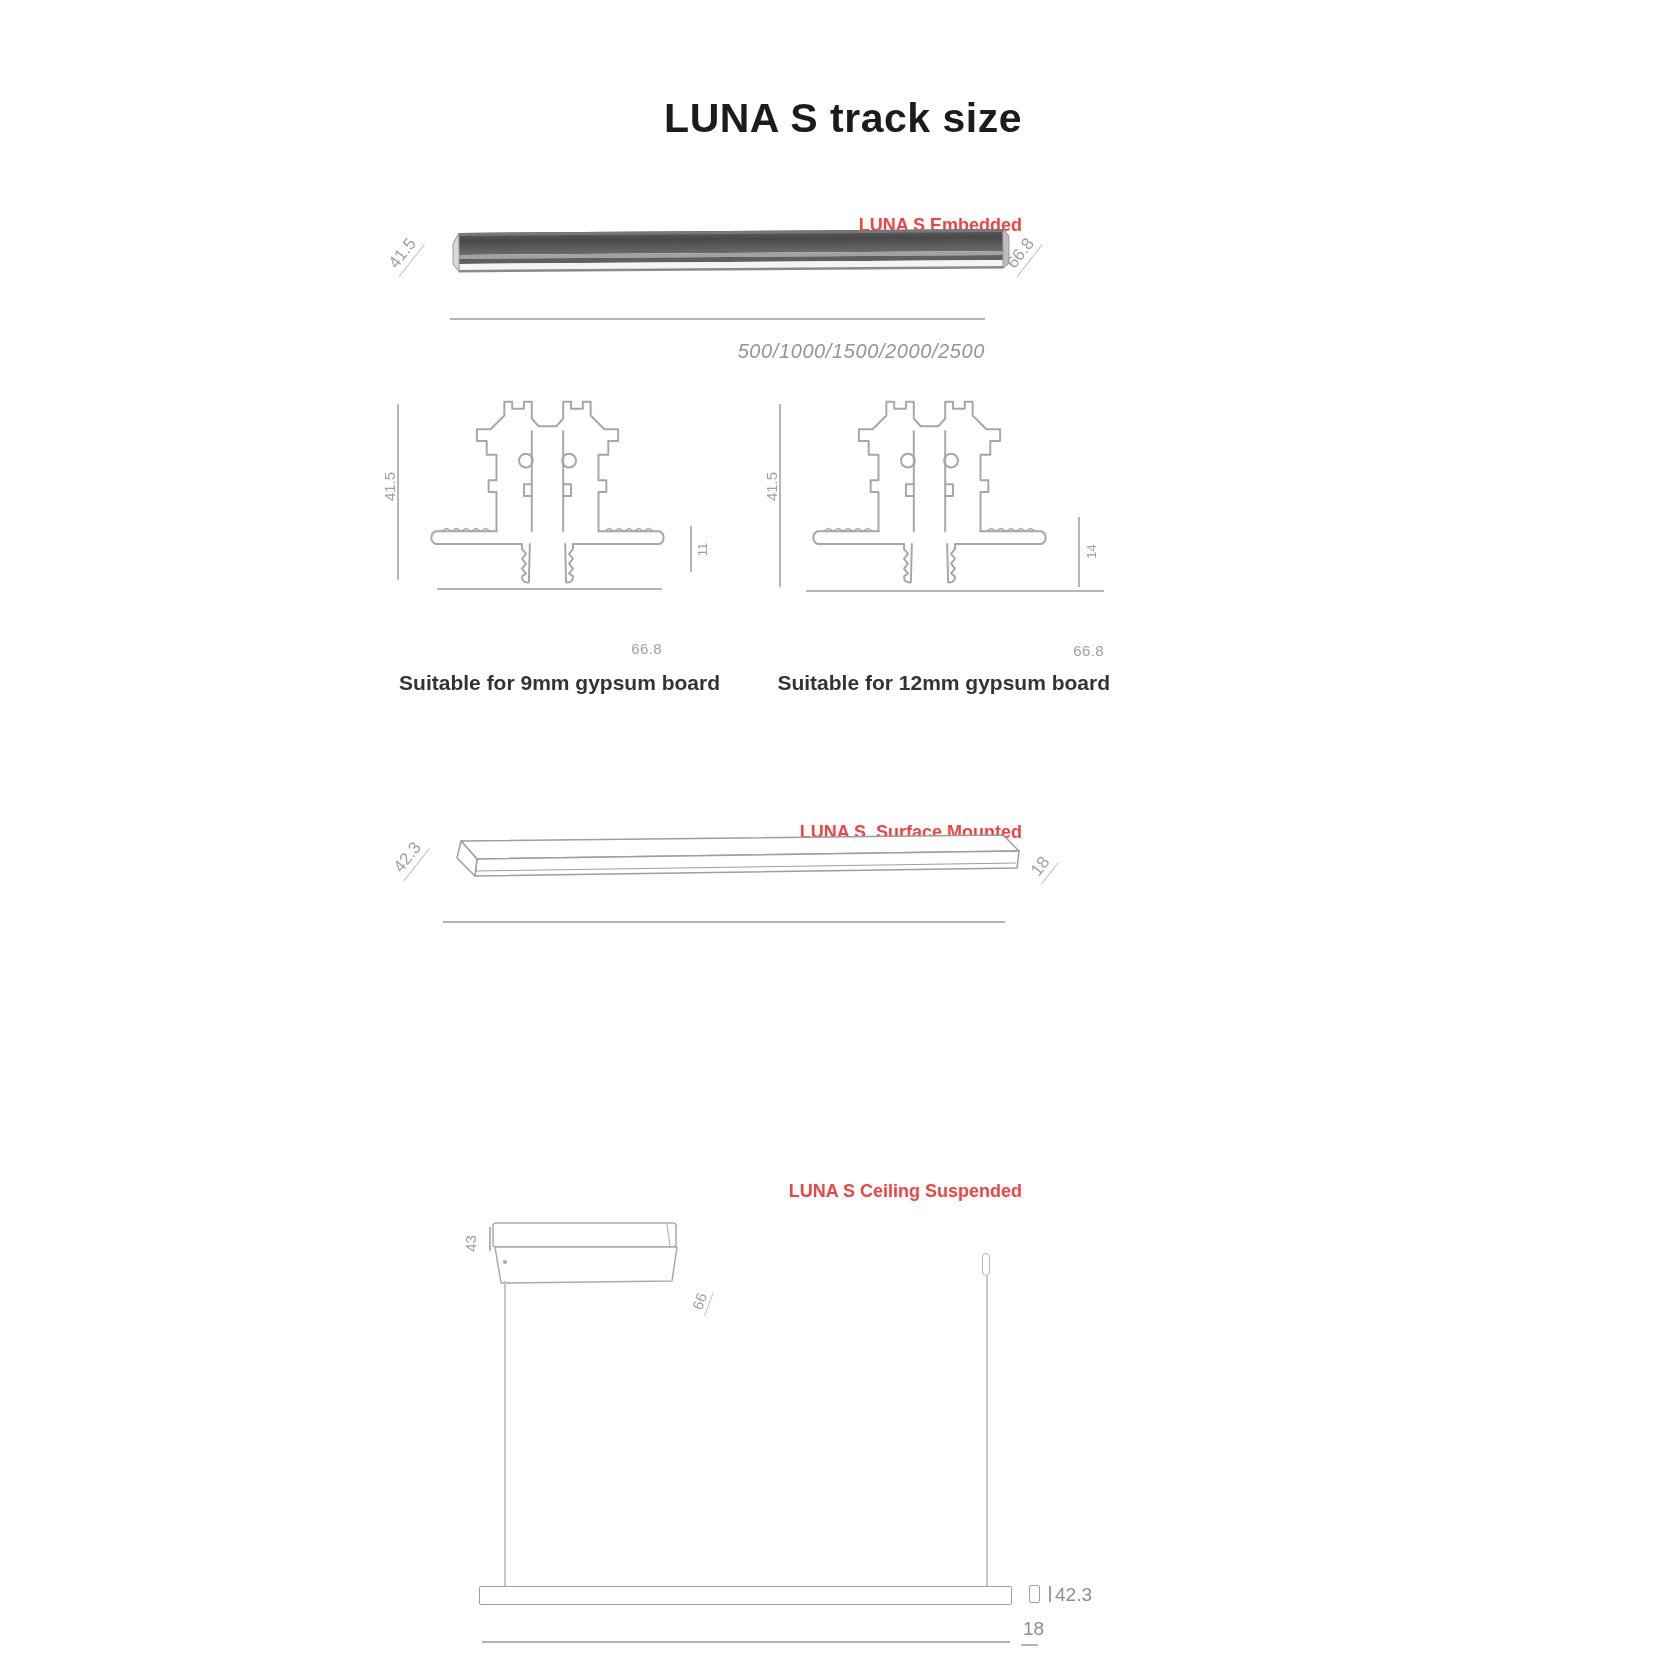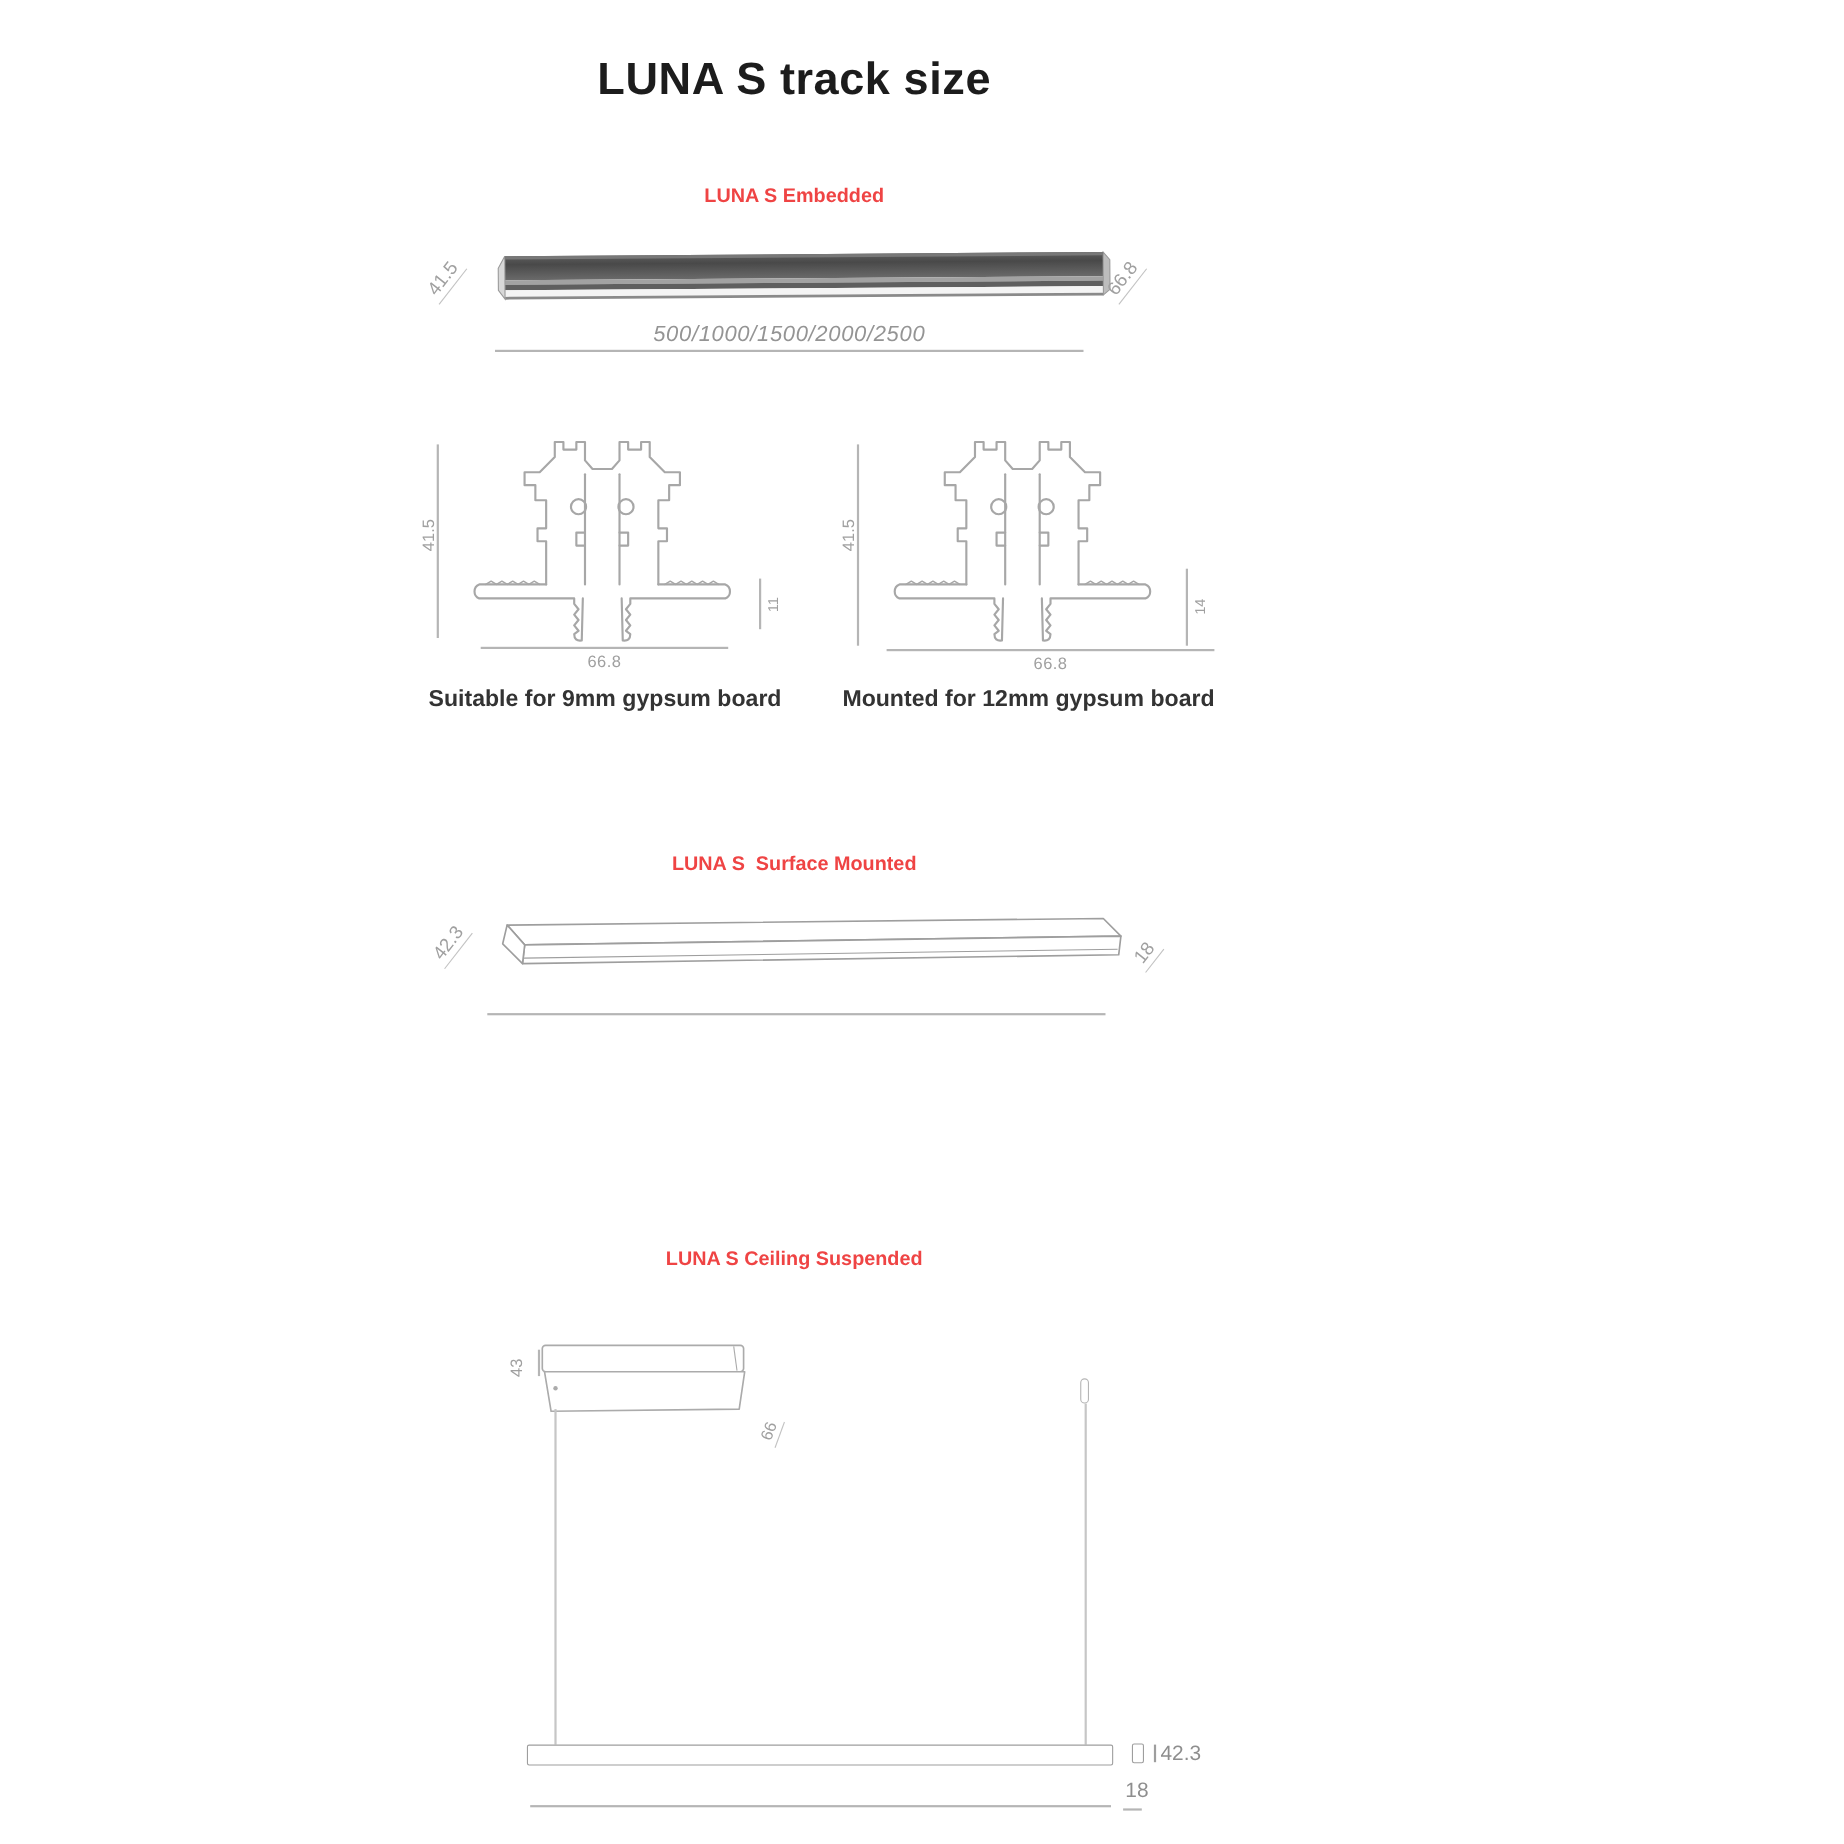--- a/index.html
+++ b/index.html
@@ -1,19 +1,19 @@
 <!DOCTYPE html>
 <html><head>
 <meta charset="utf-8">
 <style>
   html,body{margin:0;padding:0;background:#ffffff;}
   #canvas{position:relative;width:1676px;height:1676px;background:#fff;overflow:hidden;
           font-family:"Liberation Sans", sans-serif;}
   .abs{position:absolute;}
-  .center{text-align:center;}
+  .center{text-align:right;margin-top:47px;}
   .title{font-size:41px;font-weight:700;color:#1c1c1c;letter-spacing:.5px;}
   .sec-head{font-size:18px;font-weight:700;color:#ef4444;white-space:pre-wrap;}
   .caption{font-size:21px;font-weight:700;color:#333;}
   .dim-text{color:#949494;font-size:20px;letter-spacing:.6px;font-style:italic;}
   .dim-small{color:#a0a0a0;font-size:15px;letter-spacing:.4px;}
   .dim-rot{position:absolute;color:#a0a0a0;font-size:17px;white-space:nowrap;
            border-bottom:1.5px solid #c2c2c2;padding:0 4px 1px;transform:rotate(-52deg);}
   .dim-vert{position:absolute;color:#a0a0a0;font-size:15px;white-space:nowrap;transform:rotate(-90deg);}
   .hline{position:absolute;height:1.5px;background:#b5b5b5;}
   .vline{position:absolute;width:1.5px;background:#b5b5b5;}
@@ -101,21 +101,21 @@
     <div class="vline" style="left:19px;top:12px;height:183px;"></div>
     <span class="dim-vert" style="left:-3px;top:86px;">41.5</span>
     <svg class="abs" style="left:42px;top:0;" width="255" height="205" viewBox="0 0 260 205">
       <use href="#prof"></use>
     </svg>
     <div class="vline" style="left:318px;top:125px;height:70px;"></div>
     <span class="dim-vert" style="left:324px;top:152px;font-size:13px;">14</span>
     <div class="hline" style="left:46px;top:198px;width:298px;"></div>
     <div class="abs center dim-small" style="left:46px;top:203px;width:298px;">66.8</div>
   </div>
-  <div class="abs center caption" style="left:760px;top:624px;width:350px;">Mounted for 12mm gypsum board</div>
+  <div class="abs center caption" style="left:760px;top:624px;width:350px;">Suitable for 12mm gypsum board</div>
 
   <div class="abs center sec-head" style="left:422px;top:775px;width:600px;">LUNA S  Surface Mounted</div>
 
   <div class="abs" style="left:443px;top:832px;">
     <svg width="585" height="52" viewBox="0 0 585 52" fill="#ffffff" stroke="#9e9e9e" stroke-width="1.5" stroke-linejoin="round">
       <polygon points="18,9 560,3 576,19 34,27"></polygon>
       <polygon points="34,27 576,19 574,36 32,44"></polygon>
       <polygon points="18,9 34,27 32,44 14,26"></polygon>
       <line x1="33" y1="39" x2="573" y2="31" stroke-width="1"></line>
     </svg>

